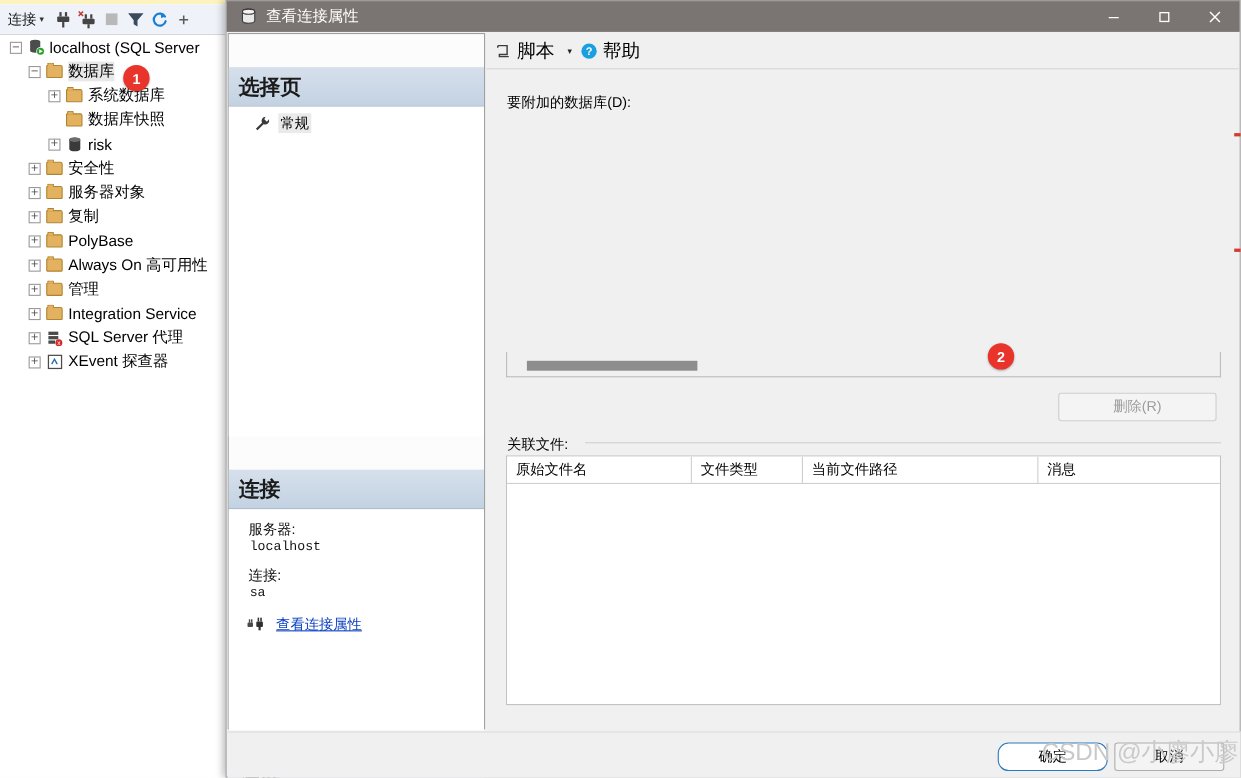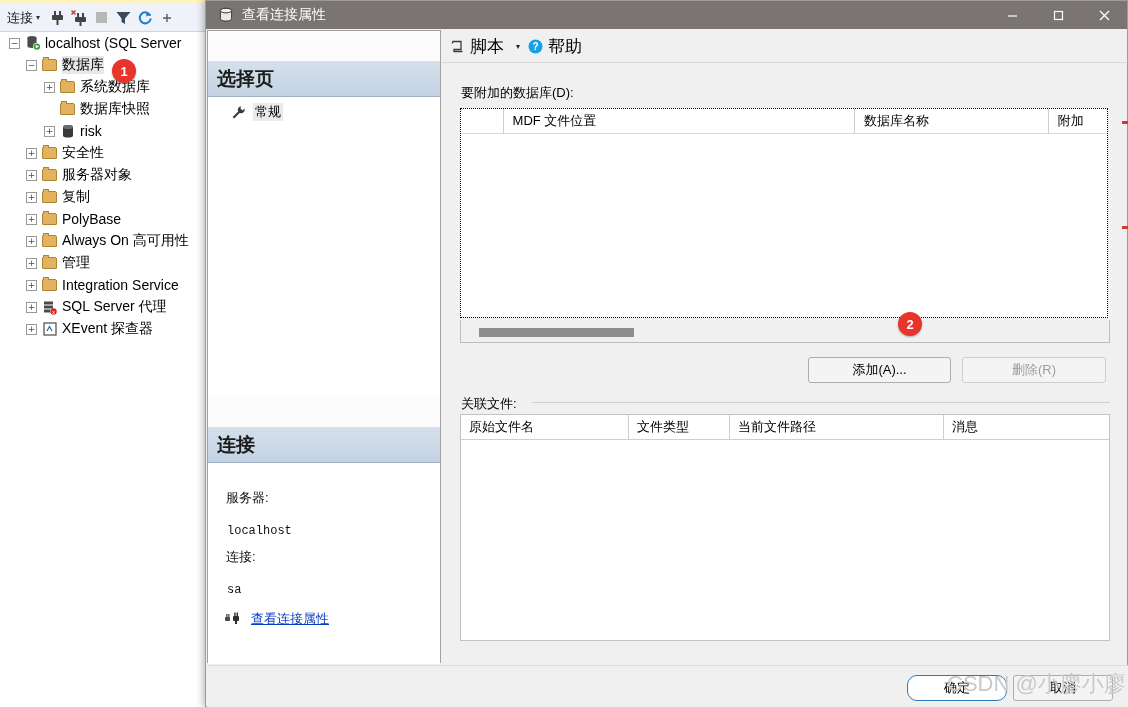--- a/index.html
+++ b/index.html
@@ -56,21 +56,21 @@
   }
   .pane-hd{
     height:36px;background:linear-gradient(to bottom,#d6e0ec 0%,#c3d2e2 100%);
     border-bottom:1px solid #9fb0c4;
     display:flex;align-items:center;padding-left:9px;box-sizing:border-box;
     font-weight:bold;font-size:19px;color:#1b1b1b;margin-top:30px;
   }
   .pane-body{background:#ffffff;}
   #pg-general{display:flex;align-items:center;padding:6px 0 0 10px;}
   #pg-general .lbl{font-size:13px;background:#eaeaea;padding:0 2px;}
-  .conn-row{padding-left:18px;font-size:13px;line-height:17px;color:#111;margin-top:17px;}
+  .conn-row{padding-left:18px;font-size:13px;line-height:17px;color:#111;}
   .conn-val{font-family:"Liberation Mono","DejaVu Sans Mono",monospace;font-size:12px;padding-left:19px;}
   #conn-link{display:flex;align-items:center;padding-left:16px;margin-top:11px;}
   #conn-link a{color:#0b3fc4;text-decoration:underline;font-size:13px;cursor:pointer;}
   #prog-row{display:flex;align-items:center;padding:12px 0 0 14px;}
   .spinner{width:32px;height:32px;border-radius:50%;
      background:conic-gradient(#dcdcdc 0 100%);
      -webkit-mask:radial-gradient(circle closest-side, transparent 58%, #000 60%);
              mask:radial-gradient(circle closest-side, transparent 58%, #000 60%);
      position:relative;}
   .spinner:after{content:"";position:absolute;inset:0;border-radius:50%;
@@ -389,36 +389,26 @@
             <circle cx="7.5" cy="7.5" r="7" fill="#1aa0e0"></circle>
             <text x="7.5" y="11.3" font-size="10" font-family="Liberation Sans, sans-serif" font-weight="bold" fill="#fff" text-anchor="middle">?</text>
           </svg>
         </span>
         <span class="sb-txt">帮助</span>
       </div>
     </div>
 
     <div id="lbl-attach">要附加的数据库(D):</div>
 
-    <div id="grid1-wrap">
-      <div id="grid1-head">
-        <div class="g1c" style="width:42px;"></div>
-        <div class="g1c" style="width:356px;">MDF 文件位置</div>
-        <div class="g1c" style="width:196px;">数据库名称</div>
-        <div class="g1c" style="width:60px;">附加</div>
-      </div>
-      <div id="grid1-rowarea"></div>
-    </div>
 
     <div id="grid1-hscroll">
       <div id="grid1-thumb"></div>
     </div>
 
     <div id="btnrow1">
-      <div class="btn" style="position:absolute;left:366px;top:0;width:143px;">添加(A)...</div>
       <div class="btn disabled" style="position:absolute;left:520px;top:0;width:144px;">删除(R)</div>
     </div>
 
     <div id="lbl-related">关联文件:</div>
     <div id="related-rule"></div>
 
     <div id="grid2-wrap">
       <div id="grid2-head">
         <div class="g2c" style="width:167px;">原始文件名</div>
         <div class="g2c" style="width:101px;">文件类型</div>

